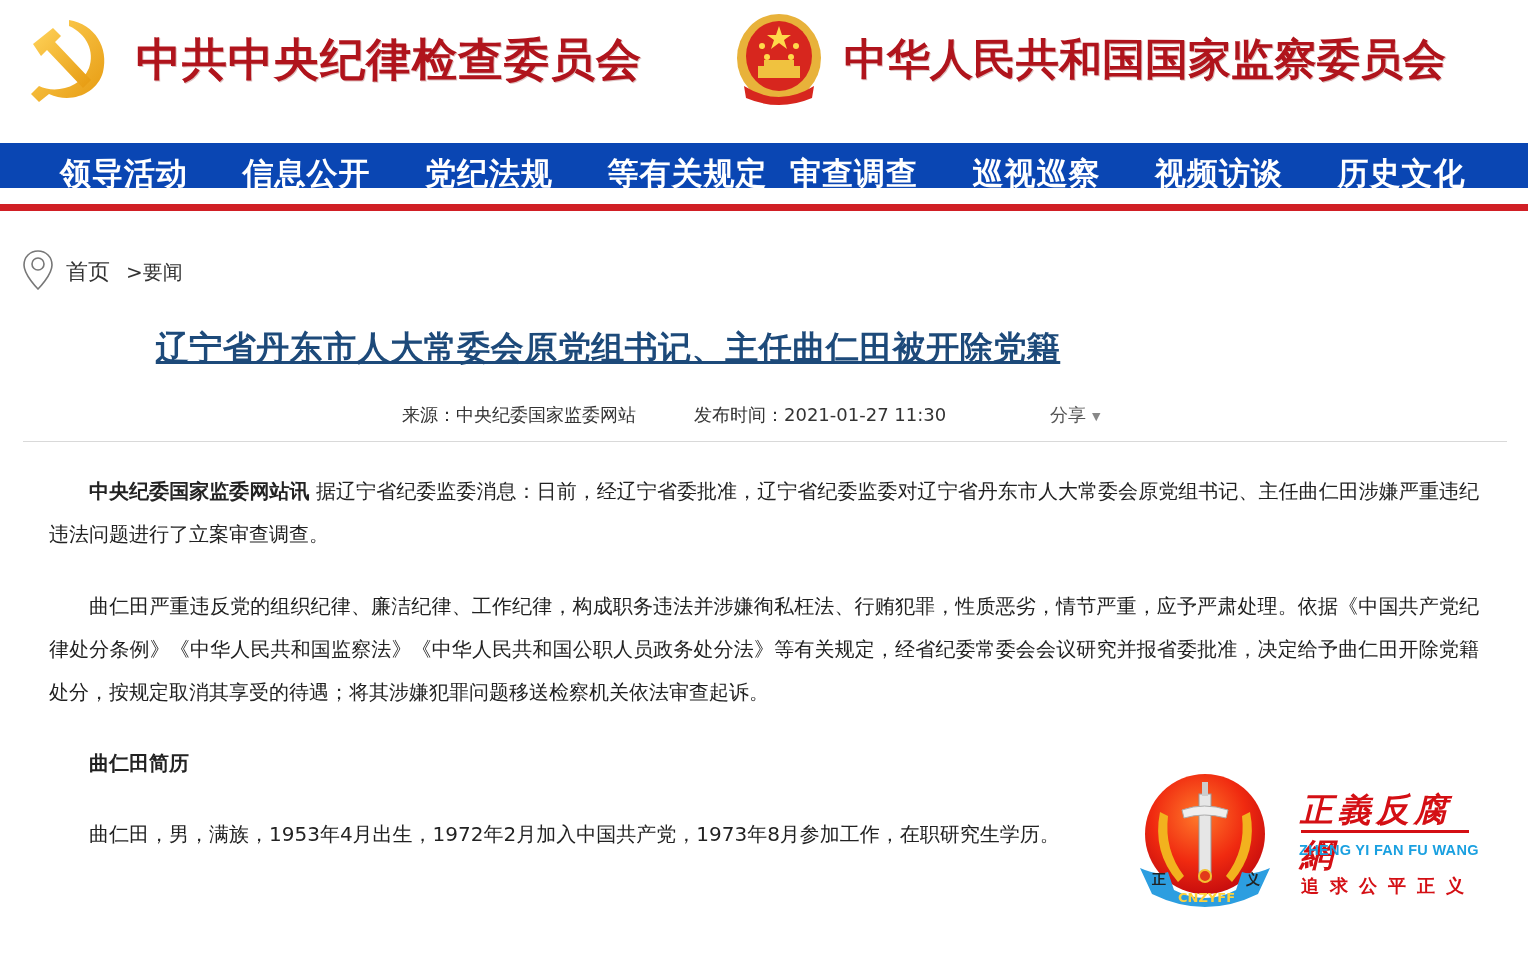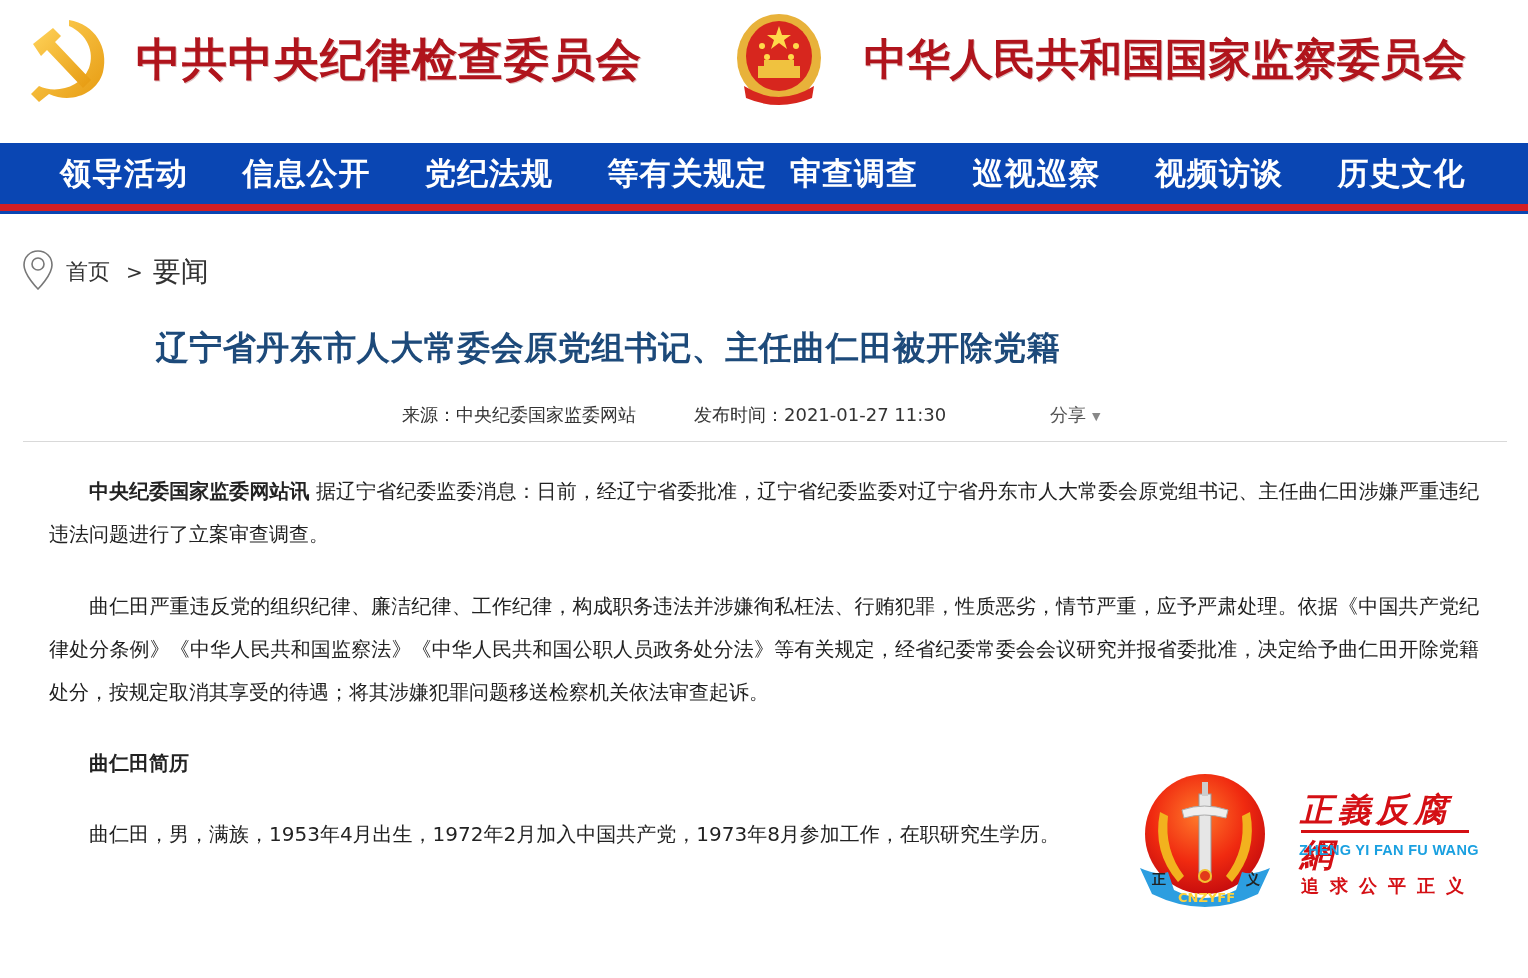--- a/index.html
+++ b/index.html
@@ -11,42 +11,42 @@
   .logo-block { position: absolute; top: 10px; display: flex; align-items: center; }
   .logo-left { left: 24px; }
   .logo-right { left: 734px; }
   .emblem { width: 90px; height: 100px; display: flex; align-items: center; justify-content: center; }
   .logo-title {
     font-family: "DejaVu Serif", "Liberation Serif", serif;
     font-weight: bold; color: #b0141c; font-size: 45px; letter-spacing: 1px;
     margin-left: 22px; white-space: nowrap;
     text-shadow: 1px 1px 0 rgba(120,0,0,0.25);
   }
-  .logo-right .logo-title { margin-left: 40px; font-size: 43px; letter-spacing: 0; }
+  .logo-right .logo-title { margin-left: 20px; font-size: 43px; letter-spacing: 0; }
 
   
-  .nav { position: absolute; left: 0; top: 143px; width: 1528px; height: 71px; background: #0a46b3; }
+  .nav { position: absolute; left: 0; top: 143px; width: 1528px; height: 45px; background: #0a46b3; }
   .nav-red { position: absolute; left: 0; top: 204px; width: 1528px; height: 7px; background: #d11f25; }
   .nav-list { display: flex; height: 61px; align-items: center; padding-left: 60px; }
   .nav-item {
     font-family: "DejaVu Serif", "Liberation Serif", serif;
     color: #fff; font-size: 31px; font-weight: bold; letter-spacing: 1px;
     width: 182.5px; white-space: nowrap; cursor: pointer;
   }
 
   
   .breadcrumb { position: absolute; left: 22px; top: 250px; display: flex; align-items: center; height: 44px; }
   .bc-text { font-size: 22px; color: #333; margin-left: 12px; }
   .bc-sep { font-size: 20px; color: #333; margin-left: 16px; }
-  .bc-cur { font-size: 28px; color: #333; margin-left: 10px; }
+  .bc-cur { font-size: 20px; color: #333; }
 
   
   .article-title {
     position: absolute; left: 0; top: 326px; width: 1216px; text-align: center;
-    font-size: 33px; font-weight: bold; color: #1d4a7a; letter-spacing: 0.5px;
+    font-size: 33px; font-weight: bold; color: #1d4a7a; letter-spacing: 0.5px; text-decoration: underline;
   }
 
   
   .meta { position: absolute; top: 403px; left: 0; width: 1528px; height: 28px; font-size: 18px; color: #333; margin-left: 12px; }
   .meta-source { position: absolute; left: 390px; }
   .meta-time { position: absolute; left: 682px; }
   .meta-share { position: absolute; left: 1038px; color: #555; cursor: pointer; }
   .meta-share .caret { font-size: 11px; color: #888; margin-left: 6px; vertical-align: middle; }
   .divider { position: absolute; left: 23px; top: 441px; width: 1484px; height: 1px; background: #d9d9d9; }
 

